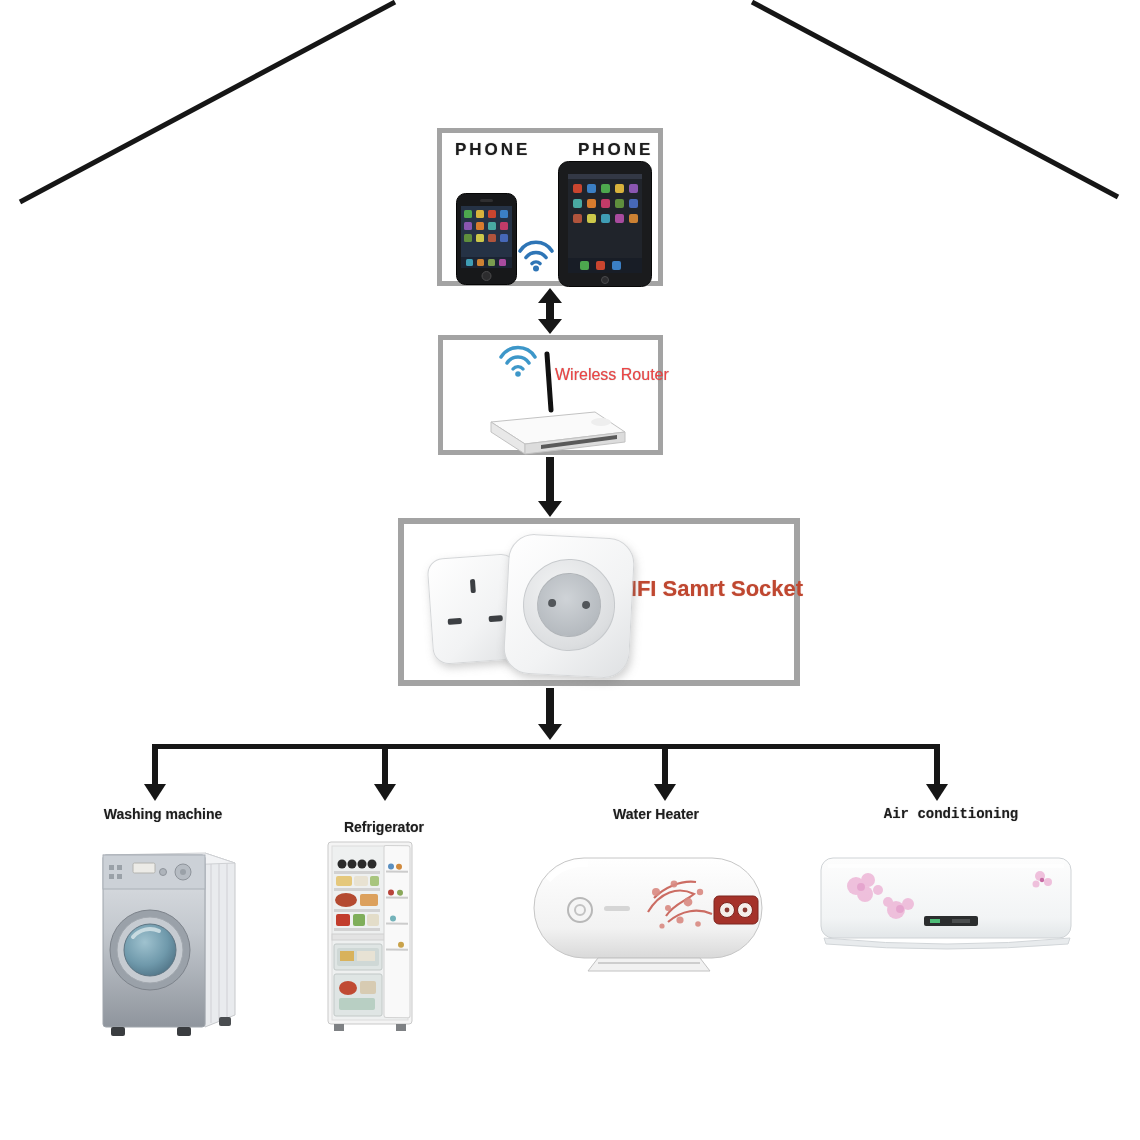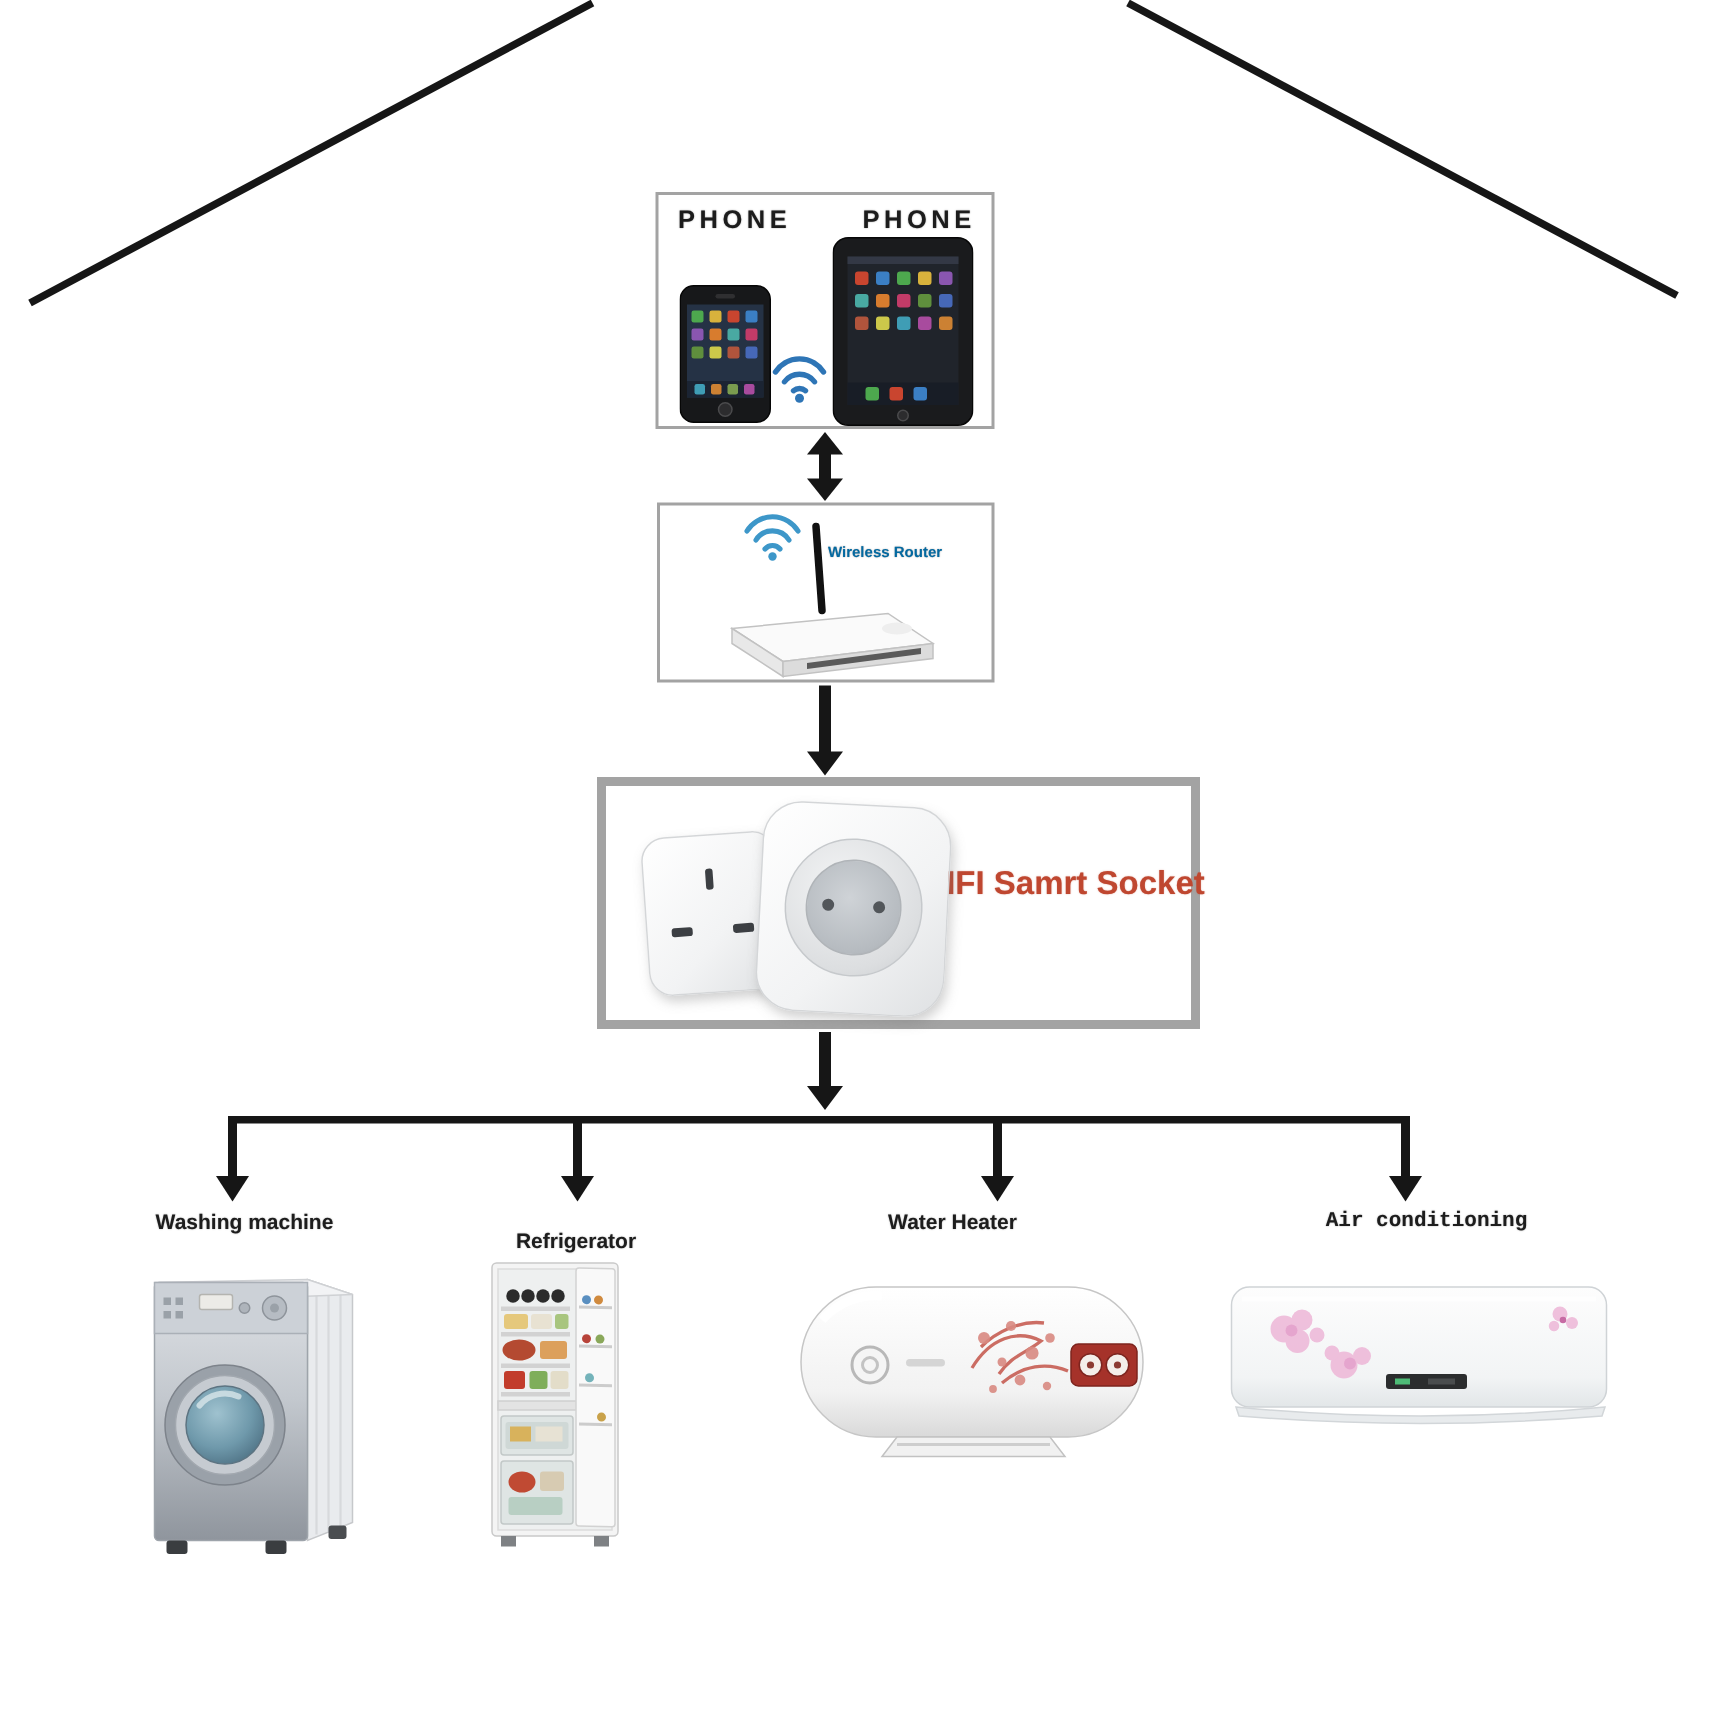--- a/index.html
+++ b/index.html
@@ -5,32 +5,32 @@
   html,body{margin:0;padding:0;background:#fff;}
   #canvas{
     position:relative;width:1140px;height:1140px;background:#ffffff;
     font-family:"Liberation Sans",sans-serif;overflow:hidden;
   }
   svg{display:block;}
   .abs{position:absolute;}
   
   #connectors{position:absolute;left:0;top:0;width:1140px;height:1140px;}
   
-  .frame{position:absolute;border:2px solid #a3a3a3;background:#fff;box-sizing:border-box;padding-left:27px;}
+  .frame{position:absolute;border:5px solid #a3a3a3;background:#fff;box-sizing:border-box;padding-left:27px;}
   #devices-box{left:437px;top:128px;width:226px;height:158px;}
   #router-box{left:438px;top:335px;width:225px;height:120px;}
   #socket-box{left:398px;top:518px;width:402px;height:168px;border-width:6px;}
   .dev-label{
     position:absolute;top:7px;font-size:17px;font-weight:700;letter-spacing:3px;
     color:#1c1c1c;text-shadow:0 0 1px rgba(30,30,30,.5);
   }
   #phone-label{left:13px;}
   #ipad-label{left:136px;}
   #router-label{
-    position:absolute;left:112px;top:26px;font-size:10px;font-weight:700;color:#0369a1;
+    position:absolute;left:112px;top:26px;font-size:16px;font-weight:400;color:#ef4444;
     text-shadow:0 0 1px rgba(40,40,40,.45);white-space:nowrap;
   }
   #socket-label{
     position:absolute;left:206px;top:52px;font-size:22px;font-weight:700;color:#bf4730;
     text-shadow:0 0 1px rgba(191,71,48,.5);white-space:nowrap;
   }
   .appliance-label{
     position:absolute;transform:translateX(-50%);font-size:14px;font-weight:700;color:#1d1d1d;
     text-shadow:0 0 1px rgba(40,40,40,.45);white-space:nowrap;top:806px;text-align:center;
   }
@@ -188,21 +188,21 @@
     <div class="ring">
       <div class="well">
         <div class="hole1"></div>
           <div class="hole2"></div>
       </div>
     </div>
   </div>
 
   <div class="appliance-label" style="left:163px;">Washing machine</div>
   <div class="appliance-label" style="left:384px;margin-top:13px;">Refrigerator</div>
-  <div class="appliance-label" style="left:635px;">Water Heater</div>
+  <div class="appliance-label" style="left:656px;">Water Heater</div>
   <div class="appliance-label" style="left:951px;font-family:Liberation Mono, monospace;">Air conditioning</div>
 
   <svg class="abs" style="left:93px;top:843px;" width="152" height="200" viewBox="0 0 152 200">
     <defs>
       <linearGradient id="wm-front" x1="0" y1="0" x2="0" y2="1">
         <stop offset="0" stop-color="#dfe2e6"></stop>
           <stop offset="0.45" stop-color="#c3c8ce"></stop>
         <stop offset="1" stop-color="#8f959d"></stop>
       </linearGradient>
       <radialGradient id="wm-glass" cx="0.4" cy="0.35" r="0.8">

